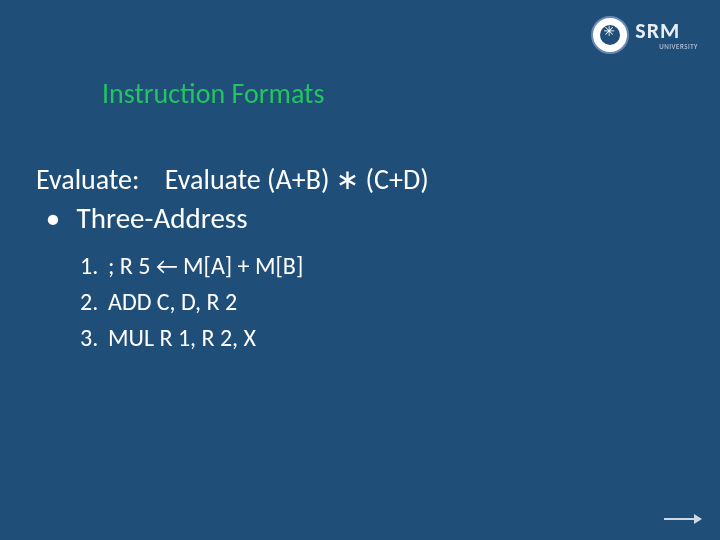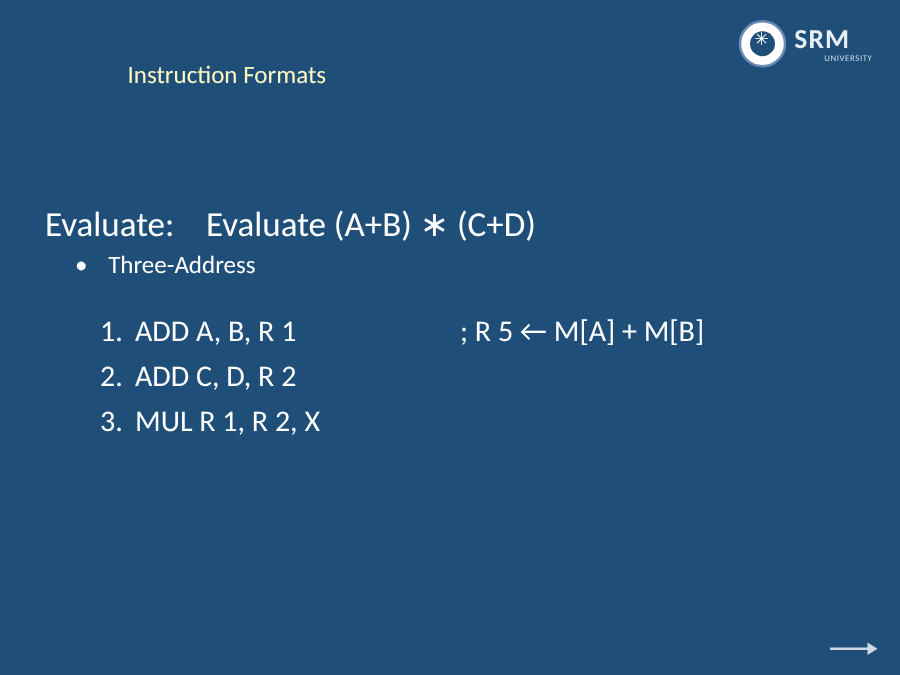--- a/index.html
+++ b/index.html
@@ -60,37 +60,37 @@
   .logo-sub {
     font-size: 7px;
     letter-spacing: 0.5px;
     color: #cfd9e6;
     margin-top: 1px;
     padding-left: 24px;
   }
   .title {
     position: absolute;
     left: 102px;
-    top: 48px;
-    font-size: 20px;
+    top: 76px;
+    font-size: 28px;
     font-weight: 400;
-    color: #fef9c3;
+    color: #22c55e;
   }
   .example {
     position: absolute;
     left: 36px;
     top: 162px;
     font-size: 28px;
     font-weight: 400;
   }
   .bullet-row {
     position: absolute;
-    left: 48px;
+    left: 36px;
     top: 200px;
-    font-size: 20px;
+    font-size: 29px;
   }
   .bullet-dot {
     display: inline-block;
     width: 34px;
     text-align: center;
   }
   .code-block {
     position: absolute;
     left: 80px;
     top: 248px;
@@ -140,21 +140,20 @@
 </div>
 
 <div class="bullet-row">
   <span class="bullet-dot">•</span>
   <span>Three-Address</span>
 </div>
 
 <div class="code-block">
   <div class="code-line">
     <span class="num">1.</span>
-    <span class="instr">ADD A, B, R 1</span>
     <span class="comment">; R 5 ← M[A] + M[B]</span>
   </div>
   <div class="code-line">
     <span class="num">2.</span>
     <span class="instr">ADD C, D, R 2</span>
   </div>
   <div class="code-line">
     <span class="num">3.</span>
     <span class="instr">MUL R 1, R 2, X</span>
   </div>

